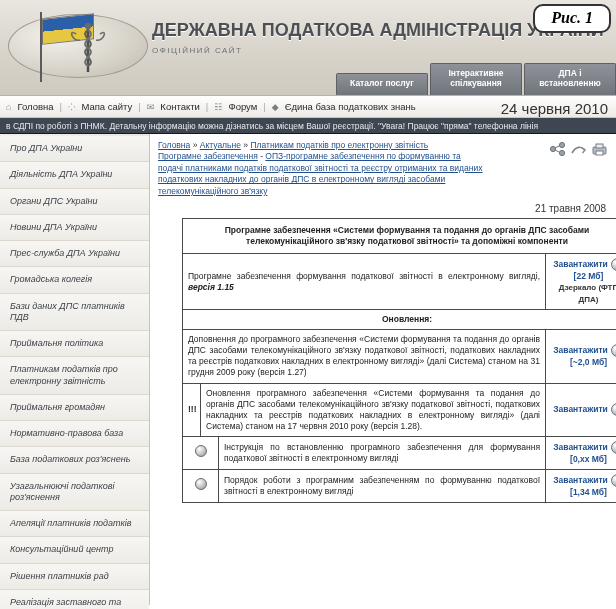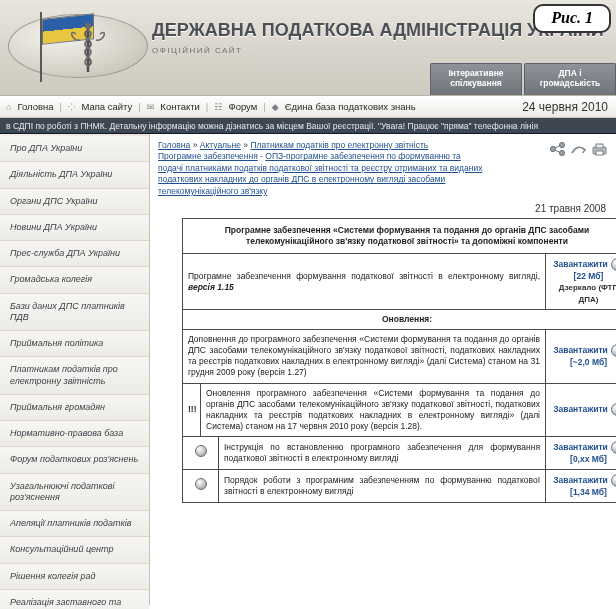--- a/index.html
+++ b/index.html
@@ -120,21 +120,21 @@
     font-size: 9.5px;
     color: #333;
     gap: 6px;
     position: relative;
   }
   .crumbbar .ci { color: #7a7f86; font-size: 9px; }
   .crumbbar a { color: #2a2a2a; text-decoration: none; }
   .crumbbar .sep { color: #aaa; }
   .crumb-date {
     position: absolute; right: 8px; top: 4px;
-    font-size: 12px; color: #333; margin-left: 41px;
+    font-size: 15px; color: #333; margin-left: 41px;
   }
 
   
   .ticker {
     height: 16px;
     background: #3e4651;
     color: #e8eaed;
     font-size: 8.5px;
     display: flex; align-items: center;
     padding: 0 6px;
@@ -287,24 +287,25 @@
     </div>
 
     <div class="title-area">
       <div class="main-title">ДЕРЖАВНА ПОДАТКОВА АДМІНІСТРАЦІЯ УКРАЇНИ</div>
       <div class="subtitle">ОФІЦІЙНИЙ САЙТ</div>
     </div>
 
     <div class="figure-callout">Рис. 1</div>
 
     <div class="topnav">
+      <div class="tab">Каталог послуг</div>
       <div class="tab">Інтерактивне
 спілкування</div>
       <div class="tab">ДПА і
-громадськість</div>
+встановленню</div>
     </div>
   </div>
 
   <div class="crumbbar">
     <span class="ci">⌂</span>
     <a>Головна</a>
     <span class="sep">|</span>
     <span class="ci">⁘</span>
     <a>Мапа сайту</a>
     <span class="sep">|</span>
@@ -328,25 +329,25 @@
       <div class="side-item">Діяльність ДПА України</div>
       <div class="side-item">Органи ДПС України</div>
       <div class="side-item">Новини ДПА України</div>
       <div class="side-item">Прес-служба ДПА України</div>
       <div class="side-item">Громадська колегія</div>
       <div class="side-item">Бази даних ДПС платників ПДВ</div>
       <div class="side-item">Приймальня політика</div>
       <div class="side-item">Платникам податків про електронну звітність</div>
       <div class="side-item">Приймальня громадян</div>
       <div class="side-item">Нормативно-правова база</div>
-      <div class="side-item">Форум податкових роз'яснень</div>
+      <div class="side-item">База податкових роз'яснень</div>
       <div class="side-item">Узагальнюючі податкові роз'яснення</div>
       <div class="side-item">Апеляції платників податків</div>
       <div class="side-item">Консультаційний центр</div>
-      <div class="side-item">Рішення колегія рад</div>
+      <div class="side-item">Рішення платників рад</div>
       <div class="side-item">Реалізація заставного та безхазяйного майна</div>
 
     </div>
 
     <div class="content">
 
       <div class="crumbs2">
         <a>Головна</a><span class="dark"> » </span><a>Актуальне</a><span class="dark"> » </span><a>Платникам податків про електронну звітність</a><br>
         <a>Програмне забезпечення</a><span class="dark"> - </span><a>ОПЗ-програмне забезпечення по формуванню та подачі платниками податків податкової звітності та реєстру отриманих та виданих податкових накладних до органів ДПС в електронному вигляді засобами телекомунікаційного зв'язку</a>
       </div>

